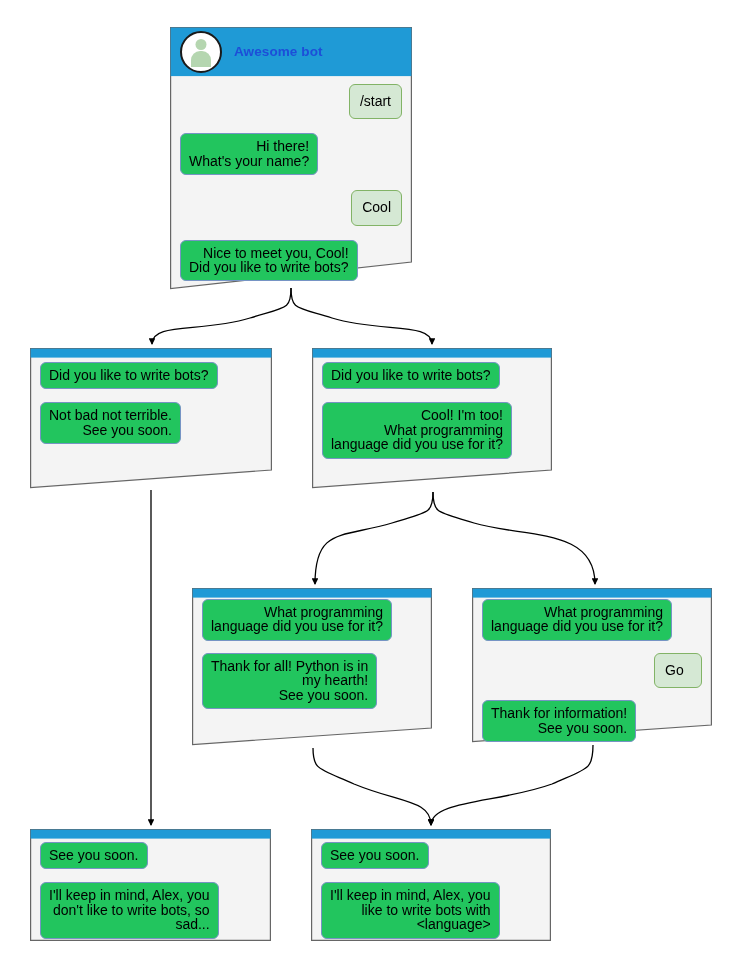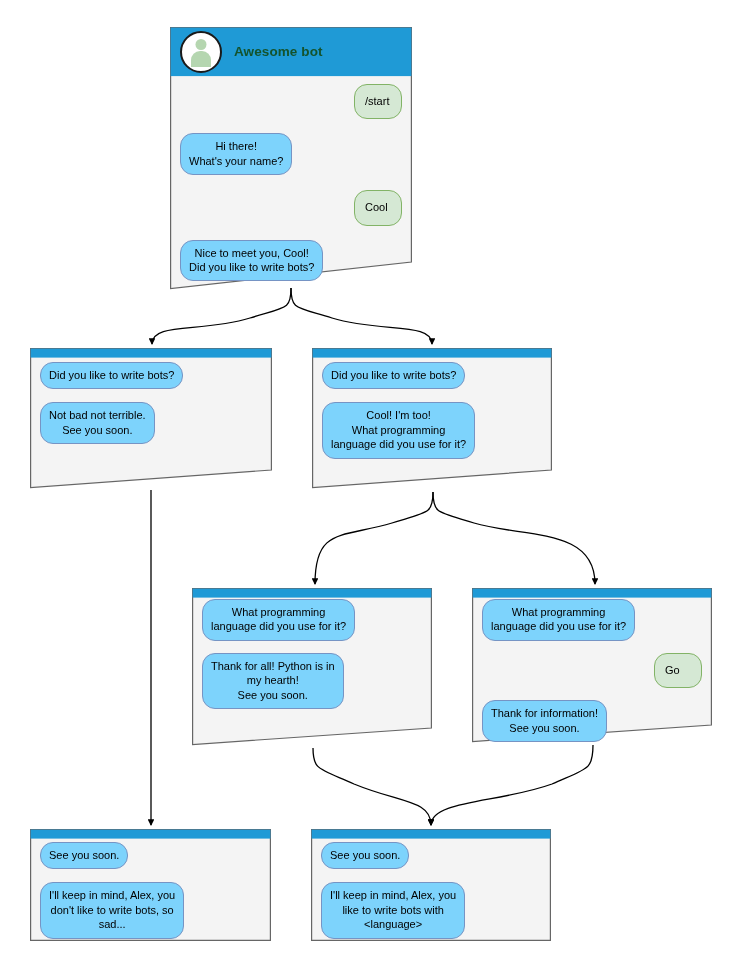--- a/index.html
+++ b/index.html
@@ -71,53 +71,53 @@
     position: absolute;
     left: 50%;
     top: 18px;
     transform: translateX(-50%);
     width: 20px;
     height: 16px;
     border-radius: 9px 9px 0 0;
     background: #b5d6b0;
   }
   .root-title {
-    color: #14532d;
+    color: #1d4ed8;
     font-size: 13.5px;
     font-weight: bold;
     margin-left: 12px;
     letter-spacing: 0.1px;
   }
   
   .chat {
     position: absolute;
     left: 0;
     width: 100%;
     box-sizing: border-box;
     padding: 0 10px;
   }
   .msg {
     display: inline-block;
     box-sizing: border-box;
     padding: 5px 8px 6px 8px;
-    border-radius: 13px;
-    font-size: 11px;
+    border-radius: 6px;
+    font-size: 14px;
     line-height: 14.4px;
     color: #000000;
     white-space: pre-line;
     border-width: 1px;
     border-style: solid;
   }
   .row { display: block; }
   .row.bot { text-align: left; }
   .row.user { text-align: right; }
   .msg.bot {
-    background: #7dd3fc;
+    background: #22c55e;
     border-color: #7694c4;
-    text-align: center;
+    text-align: right;
   }
   .msg.user {
     background: #d5e8d4;
     border-color: #82b366;
     text-align: left;
     min-width: 48px;
     padding: 9px 10px 10px 10px;
   }
 </style>
 </head>

